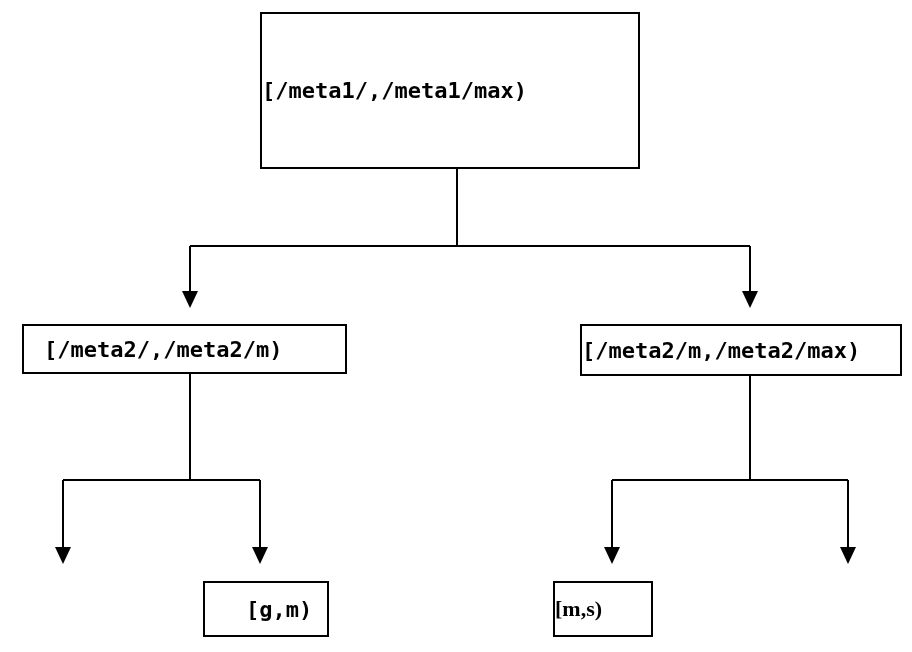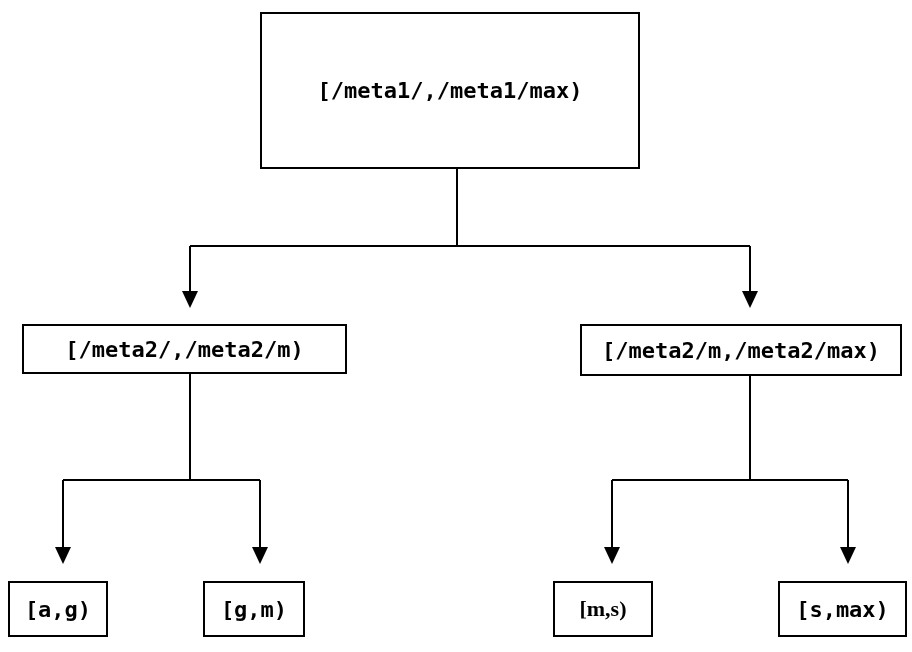--- a/index.html
+++ b/index.html
@@ -31,32 +31,31 @@
     fill: #000000;
     stroke: none;
   }
   .node {
     position: absolute;
     box-sizing: border-box;
     border: 2px solid #000000;
     background: #ffffff;
     display: flex;
     align-items: center;
-    justify-content: center;
     color: #000000;
     font-family: "DejaVu Sans Mono", monospace;
     font-size: 22px;
     font-weight: bold;
     white-space: nowrap;
   }
   .node-root      { left: 260px; top: 12px;  width: 380px; height: 157px; }
-  .node-left      { left: 22px;  top: 324px; width: 325px; height: 50px;  }
+  .node-left      { left: 22px;  top: 324px; width: 325px; height: 50px; padding-left: 20px;  }
   .node-right     { left: 580px; top: 324px; width: 322px; height: 52px;  }
   .node-leaf-ag   { left: 8px;   top: 581px; width: 100px; height: 56px;  }
-  .node-leaf-gm   { left: 203px; top: 581px; width: 102px; height: 56px;  }
+  .node-leaf-gm   { left: 203px; top: 581px; width: 126px; height: 56px; padding-left: 41px;  }
   .node-leaf-ms   { left: 553px; top: 581px; width: 100px; height: 56px; font-family: Liberation Serif, serif;  }
   .node-leaf-smax { left: 778px; top: 581px; width: 129px; height: 56px;  }
 </style>
 </head>
 <body>
 
 <div class="canvas">
 
   <svg class="edges" viewBox="0 0 912 652" xmlns="http://www.w3.org/2000/svg">
 
@@ -87,29 +86,23 @@
   </div>
 
   <div class="node node-left">
     <span>[/meta2/,/meta2/m)</span>
   </div>
 
   <div class="node node-right">
     <span>[/meta2/m,/meta2/max)</span>
   </div>
 
-  <div class="node node-leaf-ag">
-    <span>[a,g)</span>
-  </div>
 
   <div class="node node-leaf-gm">
     <span>[g,m)</span>
   </div>
 
   <div class="node node-leaf-ms">
     <span>[m,s)</span>
   </div>
 
-  <div class="node node-leaf-smax">
-    <span>[s,max)</span>
-  </div>
 
 </div>
 
 </body></html>

